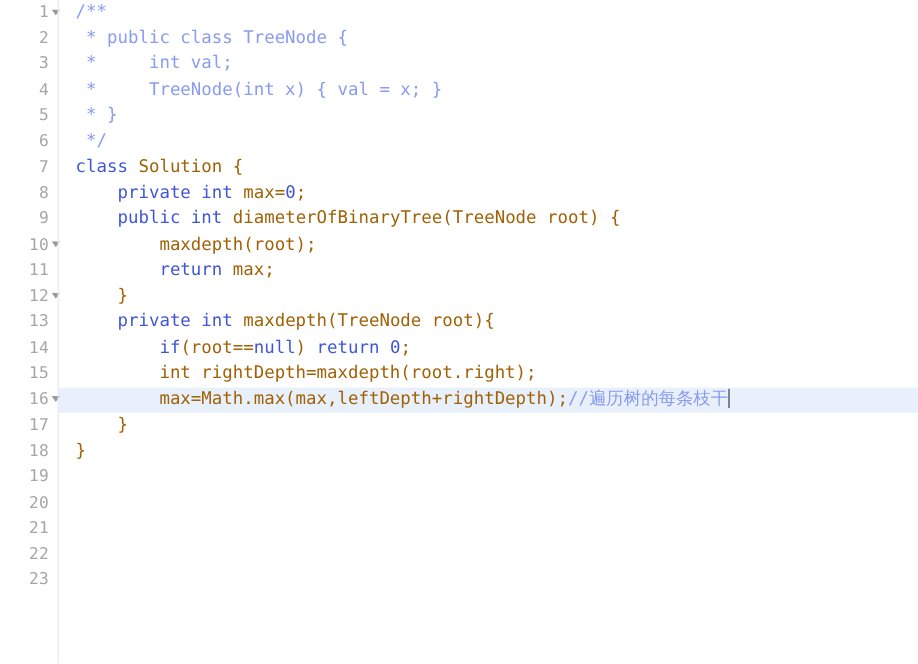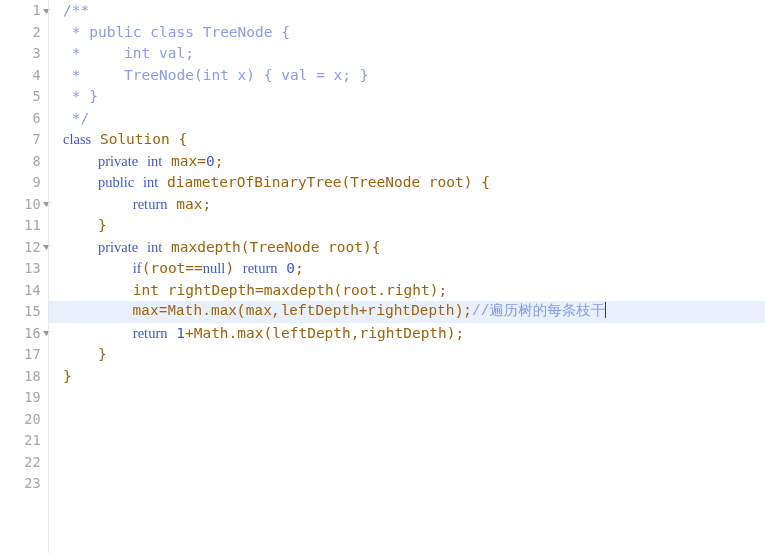--- a/index.html
+++ b/index.html
@@ -86,26 +86,25 @@
     line-height: 21.5px;
     font-size: 14.5px;
     white-space: pre;
     color: #3b3b3b;
     padding-left: 14px;
     box-sizing: border-box;
     font-family: "DejaVu Sans Mono", "Liberation Mono", monospace;
   }
   .code-row.active {
     background: #e8f0fb;
-    font-family: Liberation Mono, monospace;
   }
 
   
   .t-cmt  { color: #8a9bf0; }
-  .t-kw   { color: #3f57d6; font-family: Liberation Serif, serif; }
+  .t-kw   { color: #3f57d6; }
   .t-plain{ color: #a16207; }
   .t-num  { color: #3f57d6; }
 
   .caret {
     display: inline-block;
     width: 1px;
     height: 16px;
     background: #3c3c3c;
     vertical-align: -3px;
     margin-left: 0px;
@@ -119,27 +118,27 @@
   <div class="code-area" id="code-area">
       <div class="code-row"><span class="t-cmt">/**</span></div>
       <div class="code-row"><span class="t-cmt"> * public class TreeNode {</span></div>
       <div class="code-row"><span class="t-cmt"> *     int val;</span></div>
       <div class="code-row"><span class="t-cmt"> *     TreeNode(int x) { val = x; }</span></div>
       <div class="code-row"><span class="t-cmt"> * }</span></div>
       <div class="code-row"><span class="t-cmt"> */</span></div>
       <div class="code-row"><span class="t-kw">class</span><span class="t-plain"> Solution {</span></div>
       <div class="code-row"><span class="t-plain">    </span><span class="t-kw">private</span><span class="t-plain"> </span><span class="t-kw">int</span><span class="t-plain"> max=</span><span class="t-num">0</span><span class="t-plain">;</span></div>
       <div class="code-row"><span class="t-plain">    </span><span class="t-kw">public</span><span class="t-plain"> </span><span class="t-kw">int</span><span class="t-plain"> diameterOfBinaryTree(TreeNode root) {</span></div>
+      <div class="code-row"><span class="t-plain">        maxdepth(root);</span></div>
       <div class="code-row"><span class="t-plain">        </span><span class="t-kw">return</span><span class="t-plain"> max;</span></div>
       <div class="code-row"><span class="t-plain">    }</span></div>
       <div class="code-row"><span class="t-plain">    </span><span class="t-kw">private</span><span class="t-plain"> </span><span class="t-kw">int</span><span class="t-plain"> maxdepth(TreeNode root){</span></div>
       <div class="code-row"><span class="t-plain">        </span><span class="t-kw">if</span><span class="t-plain">(root==</span><span class="t-kw">null</span><span class="t-plain">) </span><span class="t-kw">return</span><span class="t-plain"> </span><span class="t-num">0</span><span class="t-plain">;</span></div>
       <div class="code-row"><span class="t-plain">        int rightDepth=maxdepth(root.right);</span></div>
       <div class="code-row active"><span class="t-plain">        max=Math.max(max,leftDepth+rightDepth);</span><span class="t-cmt">//遍历树的每条枝干</span><span class="caret"></span></div>
-      <div class="code-row"><span class="t-plain">        </span><span class="t-kw">return</span><span class="t-plain"> </span><span class="t-num">1</span><span class="t-plain">+Math.max(leftDepth,rightDepth);</span></div>
       <div class="code-row"><span class="t-plain">    }</span></div>
       <div class="code-row"><span class="t-plain">}</span></div>
     </div>
 
   <div class="gutter" id="gutter">
       <div class="gutter-row"><span class="lnum">1</span><span class="fold"><svg width="7" height="5" viewBox="0 0 7 5">
             <path d="M0 0 L7 0 L3.5 5 Z" fill="#9a9a9a"></path>
           </svg></span></div>
       <div class="gutter-row"><span class="lnum">2</span></div>
       <div class="gutter-row"><span class="lnum">3</span></div>

